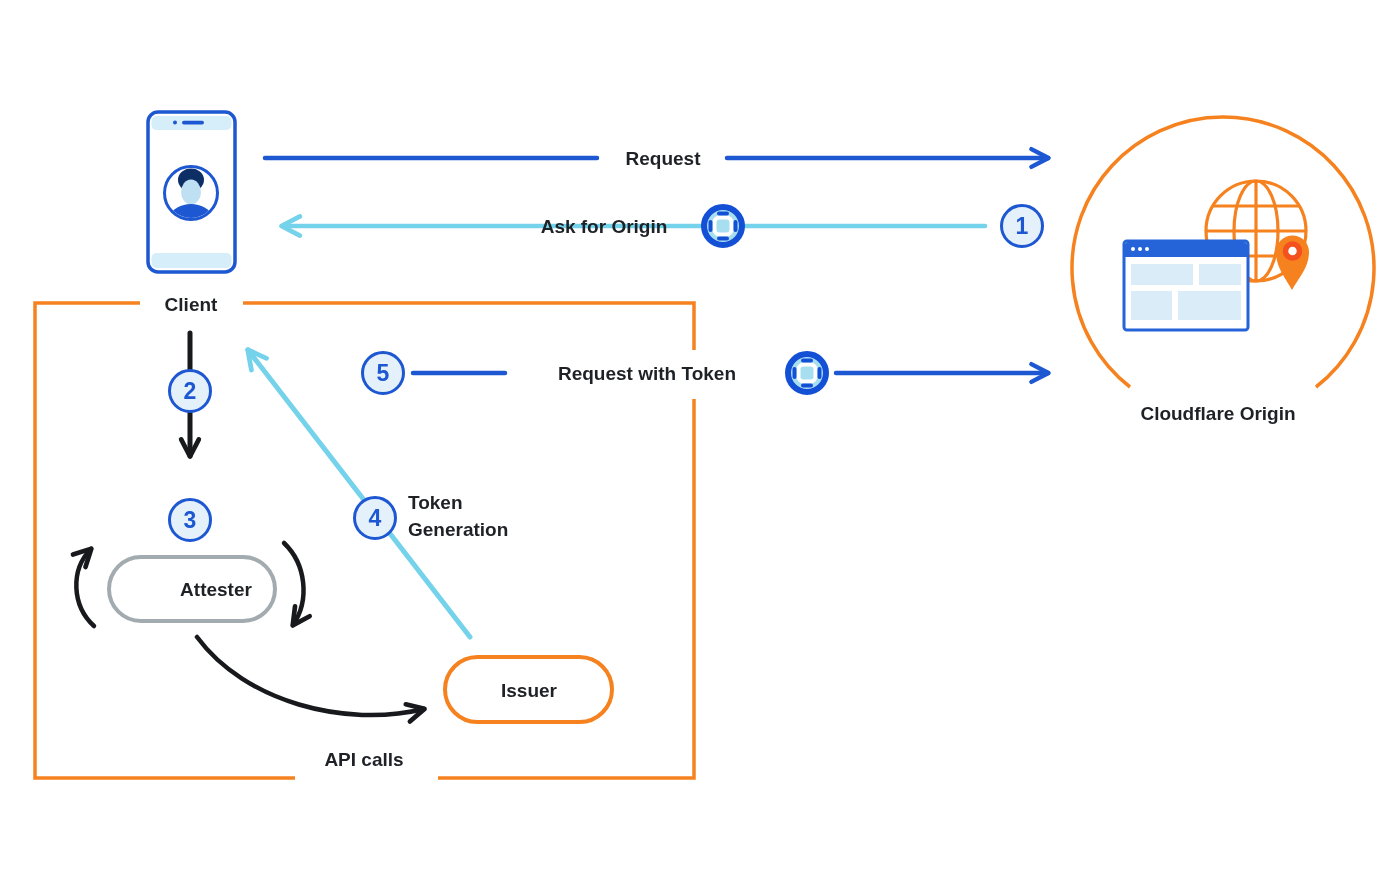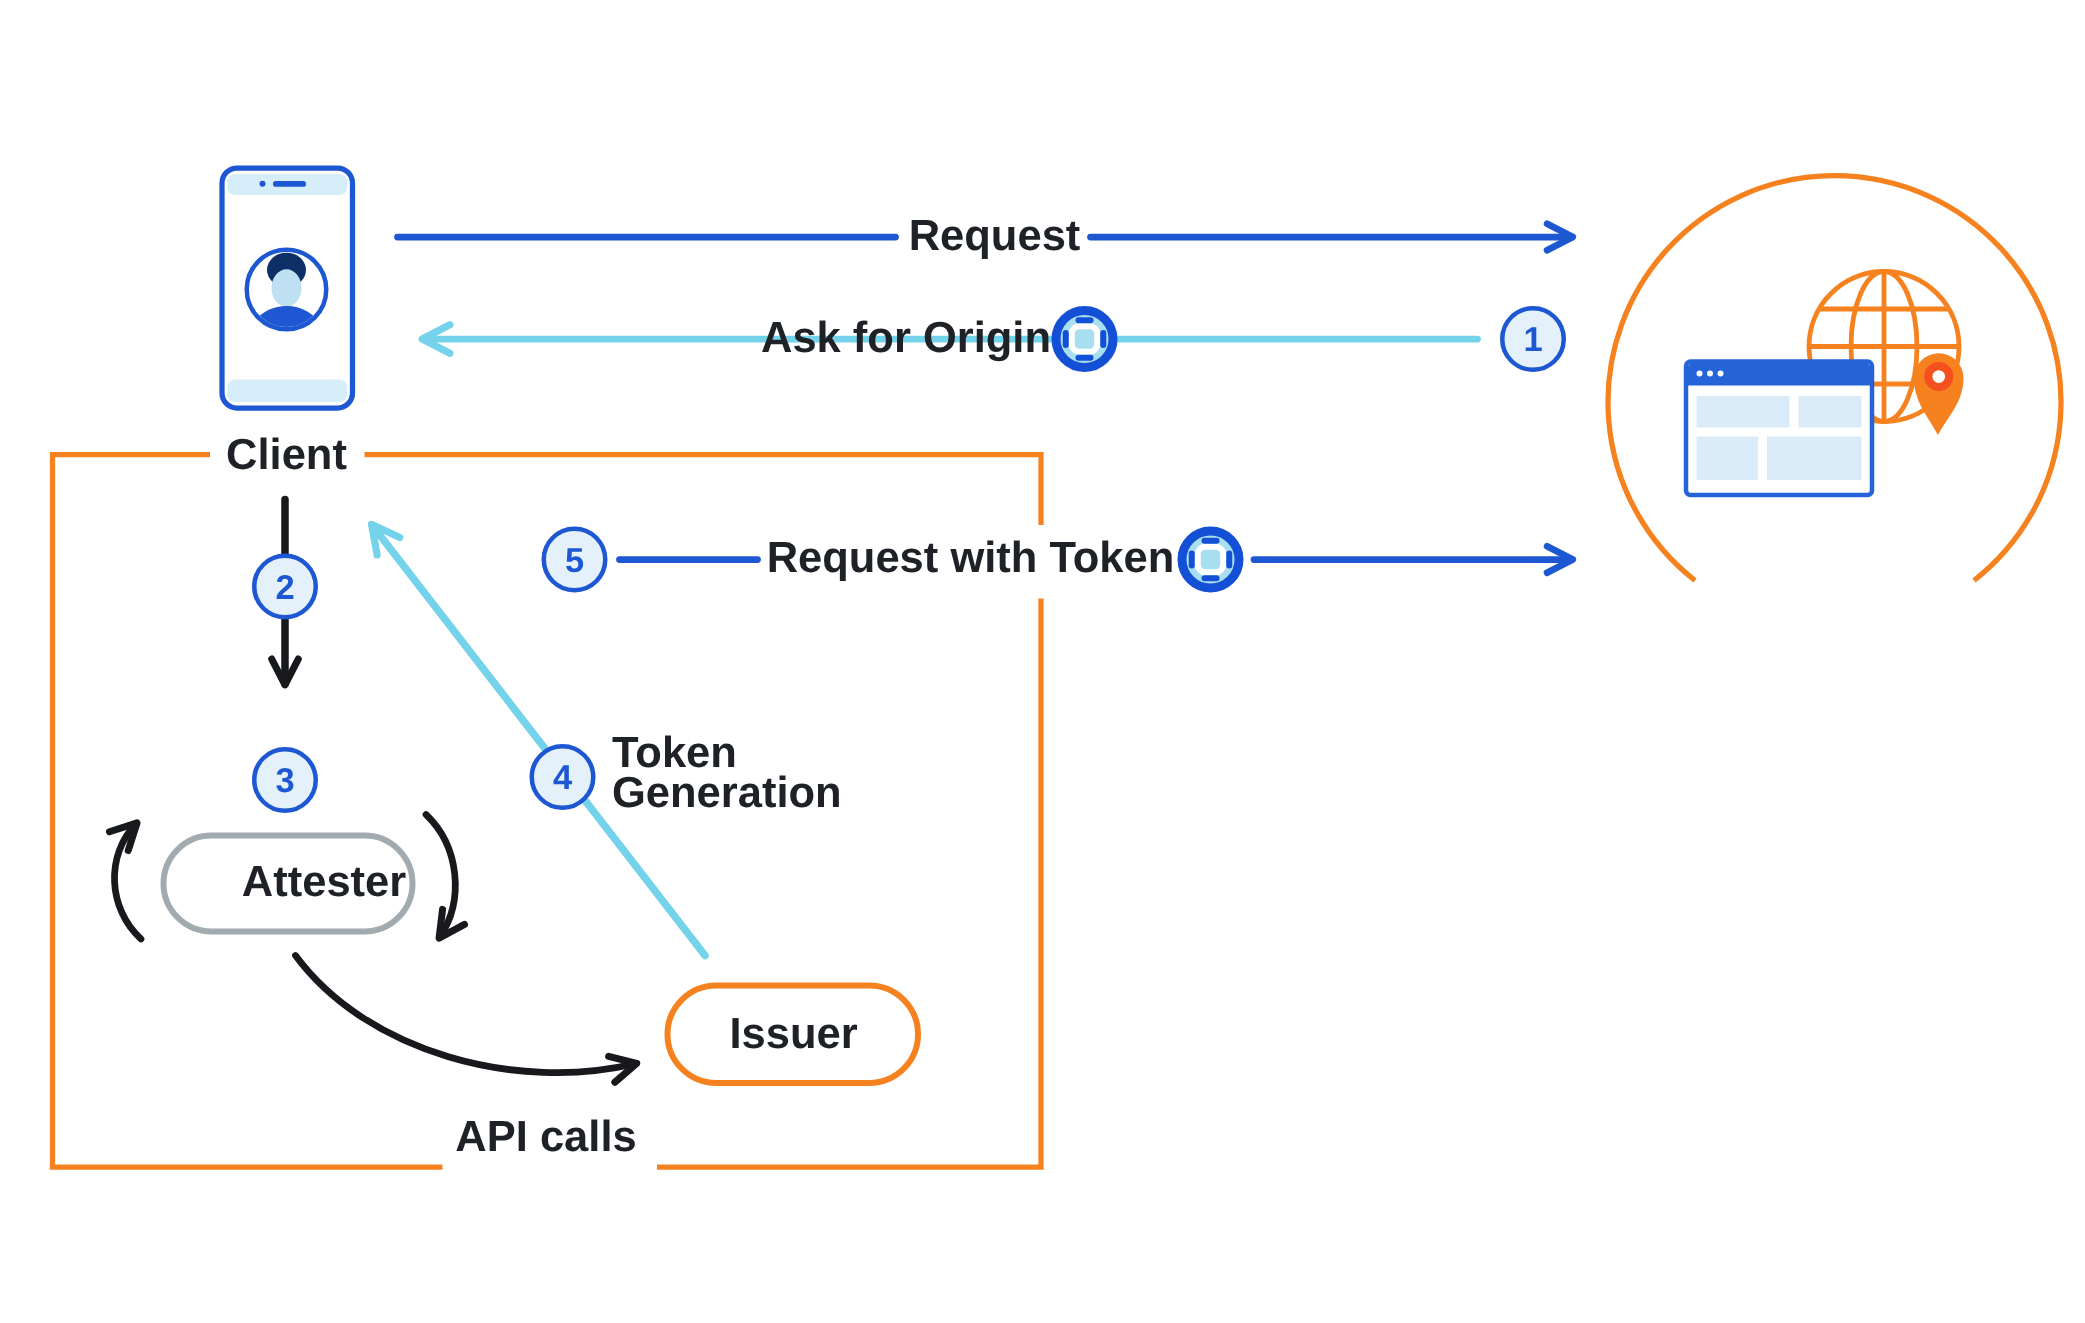--- a/index.html
+++ b/index.html
@@ -7,21 +7,21 @@
     --ink:#1e2126; --step-fill:#e4f1fb; --light-blue-fill:#d6edfa;
   }
   html,body{margin:0;padding:0;background:#ffffff;}
   #stage{
     position:relative;width:1390px;height:882px;background:#ffffff;overflow:hidden;
     font-family:"Liberation Sans","DejaVu Sans",sans-serif;color:var(--ink);
   }
   #wires{position:absolute;left:0;top:0;z-index:1;}
   .lbl{
     position:absolute;z-index:3;transform:translate(-50%,-50%);
-    font-weight:bold;font-size:29px;line-height:27px;color:var(--ink);
+    font-weight:bold;font-size:19px;line-height:27px;color:var(--ink);
     white-space:nowrap;text-align:center;
   }
   .lbl.wrap{white-space:normal;}
   .step{
     position:absolute;z-index:4;width:38px;height:38px;border-radius:50%;
     border:3px solid var(--blue);background:var(--step-fill);color:var(--blue);
     font-weight:bold;font-size:23px;display:flex;align-items:center;justify-content:center;
     transform:translate(-50%,-50%);box-sizing:content-box;
   }
 </style>
@@ -167,20 +167,21 @@
   <div class="lbl wrap" style="left:408px;top:516px;width:140px;text-align:left;transform:translate(0,-50%);">Token Generation</div>
 
   <div class="lbl" style="left:647px;top:373px;">Request with Token</div>
 
   <div class="lbl" style="left:192px;top:589px;margin-left:24px;">Attester</div>
 
   <div class="lbl" style="left:529px;top:690px;">Issuer</div>
 
   <div class="lbl" style="left:364px;top:759px;">API calls</div>
 
+  <div class="lbl wrap" style="left:1218px;top:413px;width:180px;">Cloudflare Origin</div>
 
   <div class="step" style="left:1022px;top:226px;">1</div>
   <div class="step" style="left:190px;top:391px;">2</div>
   <div class="step" style="left:190px;top:520px;">3</div>
   <div class="step" style="left:375px;top:518px;">4</div>
   <div class="step" style="left:383px;top:373px;">5</div>
 
 </div>
 
 </body></html>

